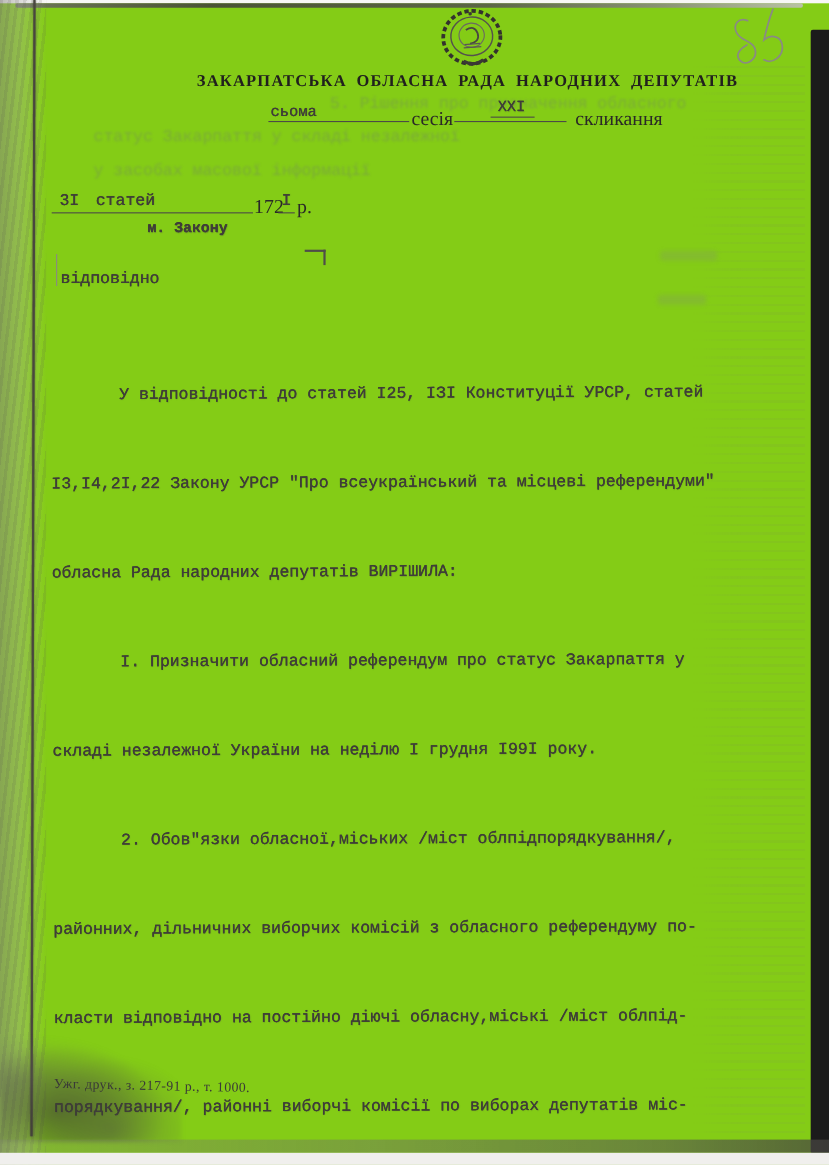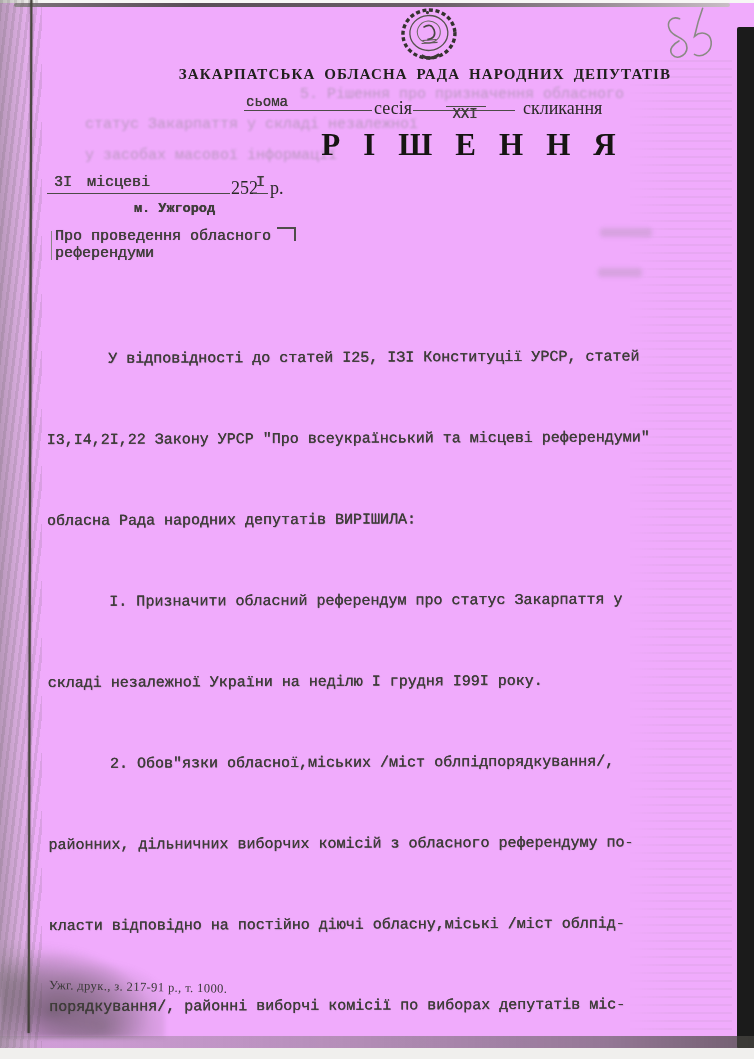--- a/index.html
+++ b/index.html
@@ -1,16 +1,16 @@
 <!DOCTYPE html>
 <html><head>
 <meta charset="utf-8">
 <style>
   html,body{margin:0;padding:0;background:#d9d8d6;}
-  .page{position:relative;width:754px;height:1059px;background:#f0abfc;overflow:hidden;
+  .page{position:relative;width:754px;height:1059px;background:#84cc16;overflow:hidden;
         font-family:"Liberation Serif","DejaVu Serif",serif;}
   
   .top-white{position:absolute;left:0;top:0;width:754px;height:3px;background:#f7f7f5;}
   .top-strip{position:absolute;left:14px;top:3px;width:716px;height:4px;
     background:linear-gradient(to right,#6a6864,#3f3d3a 25%,#55534f 60%,#8a8884 82%,#c2c0bc);
     opacity:.85;border-radius:2px;}
   .left-band{position:absolute;left:0;top:0;width:42px;height:1059px;
     background:linear-gradient(to right,rgba(138,136,132,.55),rgba(168,166,162,.38) 40%,rgba(198,196,192,.18) 72%,rgba(198,196,192,0));}
   .left-band:after{content:"";position:absolute;inset:0;
     background:repeating-linear-gradient(97deg,rgba(86,84,80,.14) 0 3px,rgba(86,84,80,0) 3px 7px);}
@@ -31,21 +31,21 @@
     filter:blur(.7px);}
   .bottom-light{position:absolute;left:0;top:1048px;width:754px;height:11px;background:#f0efed;}
   
   .org{position:absolute;left:160px;top:66px;width:530px;text-align:center;
     font-weight:bold;font-size:15px;letter-spacing:1.1px;word-spacing:4px;color:#21201e;}
   .serif-sm{position:absolute;font-size:18px;color:#2a2927;}
   .uline{position:absolute;height:1px;background:#4c4a47;}
   .typed{font-family:"Liberation Mono","DejaVu Sans Mono",monospace;color:#3f3d3a;
     text-shadow:0 0 .6px rgba(52,50,46,.9),.4px .4px .8px rgba(72,70,66,.45);}
   .s-num{position:absolute;left:246px;top:94px;width:126px;text-align:left;font-size:14px;}
-  .c-num{position:absolute;left:415px;top:90px;width:100px;text-align:center;font-size:14px;margin-top:16px;}
+  .c-num{position:absolute;left:415px;top:90px;width:100px;text-align:center;font-size:14px;}
   .title{position:absolute;left:300px;top:127px;width:360px;text-align:center;
     font-weight:bold;font-size:31px;letter-spacing:23px;color:#171513;}
   .date-dm{position:absolute;left:54px;top:174px;font-size:15px;word-spacing:6px;}
   .date-yd{position:absolute;left:256px;top:174px;font-size:15px;}
   .city{position:absolute;left:134px;top:201px;font-size:13.5px;font-weight:bold;}
   .subject{position:absolute;left:55px;top:229px;font-size:15px;line-height:16.5px;white-space:pre;}
   .subj-tick{position:absolute;left:51px;top:231px;width:1px;height:29px;background:#8a8885;}
   .corner-mark{position:absolute;left:277px;top:227px;width:17px;height:12px;
     border-top:2px solid #4f4d4a;border-right:2px solid #4f4d4a;}
   
@@ -103,32 +103,31 @@
   <div class="org">ЗАКАРПАТСЬКА ОБЛАСНА РАДА НАРОДНИХ ДЕПУТАТІВ</div>
 
   <div class="typed s-num">сьома</div>
   <div class="uline" style="left:244px;top:110px;width:128px;"></div>
   <div class="serif-sm" style="left:374px;top:98px;">сесія</div>
   <div class="typed c-num">XXI</div>
   <div class="uline" style="left:446px;top:106px;width:40px;"></div>
   <div class="uline" style="left:413px;top:110px;width:102px;"></div>
   <div class="serif-sm" style="left:523px;top:98px;">скликання</div>
 
-  <div class="title">РІШЕННЯ</div>
 
-  <div class="typed date-dm">3І місцеві</div>
+  <div class="typed date-dm">3І статей</div>
   <div class="uline" style="left:47px;top:193px;width:183px;"></div>
-  <div class="serif-sm" style="left:231px;top:178px;">252</div>
+  <div class="serif-sm" style="left:231px;top:178px;">172</div>
   <div class="typed date-yd">І</div>
   <div class="uline" style="left:253px;top:193px;width:15px;"></div>
   <div class="serif-sm" style="left:270px;top:178px;">р.</div>
-  <div class="typed city">м. Ужгород</div>
+  <div class="typed city">м. Закону</div>
 
   <div class="subj-tick"></div>
-  <div class="typed subject"><span>Про проведення обласного</span><br><span>референдуми</span></div>
+  <div class="typed subject"><br><span>відповідно</span></div>
   <div class="corner-mark"></div>
 
   <div class="typed body">
     <div class="bline ind">У відповідності до статей І25, ІЗІ Конституції УРСР, статей</div>
     <div class="bline">І3,І4,2І,22 Закону УРСР "Про всеукраїнський та місцеві референдуми"</div>
     <div class="bline">обласна Рада народних депутатів ВИРІШИЛА:</div>
     <div class="bline ind">І. Призначити обласний референдум про статус Закарпаття у</div>
     <div class="bline">складі незалежної України на неділю І грудня І99І року.</div>
     <div class="bline ind">2. Обов"язки обласної,міських /міст облпідпорядкування/,</div>
     <div class="bline">районних, дільничних виборчих комісій з обласного референдуму по-</div>

